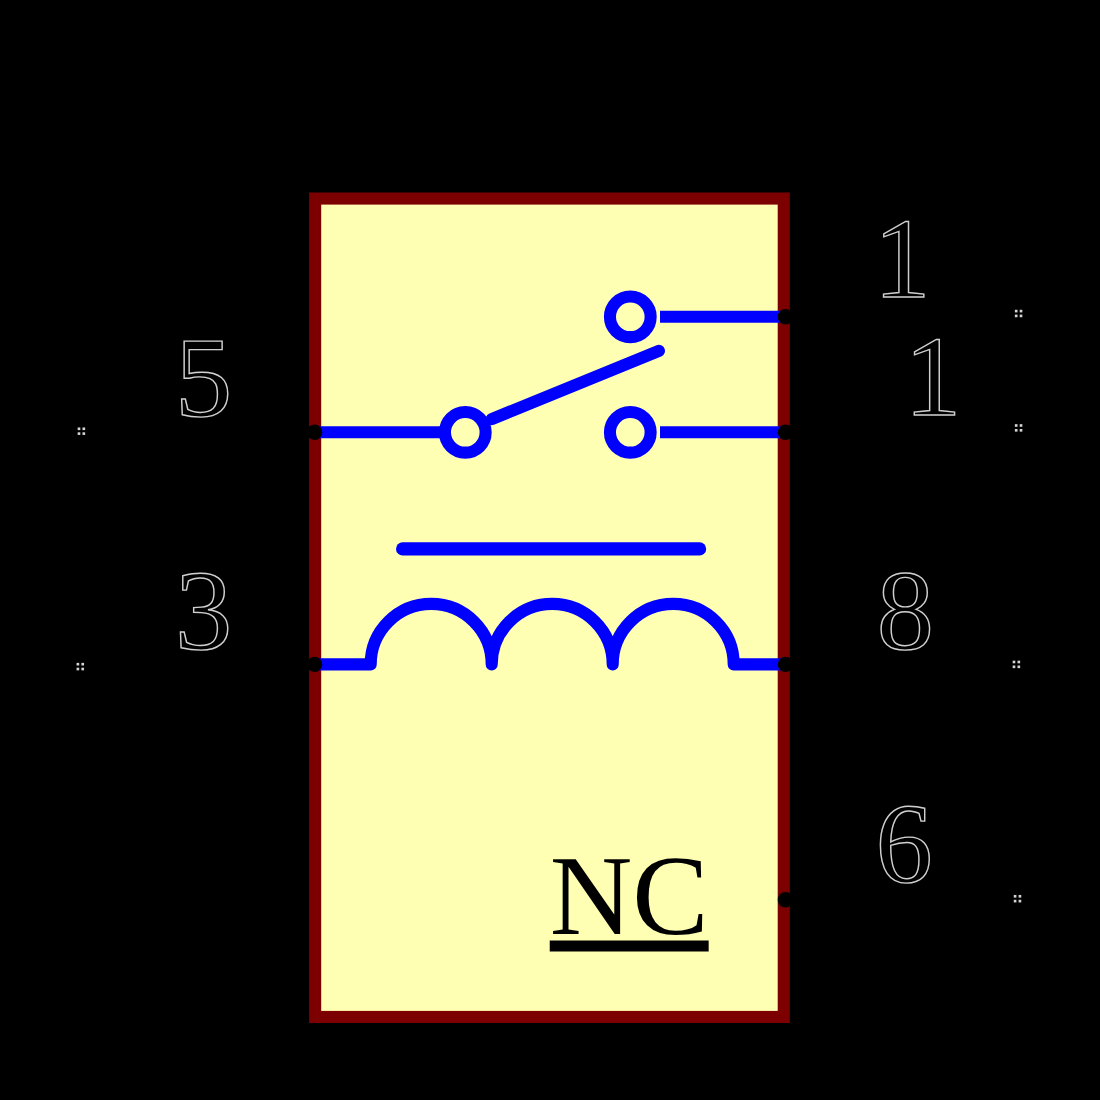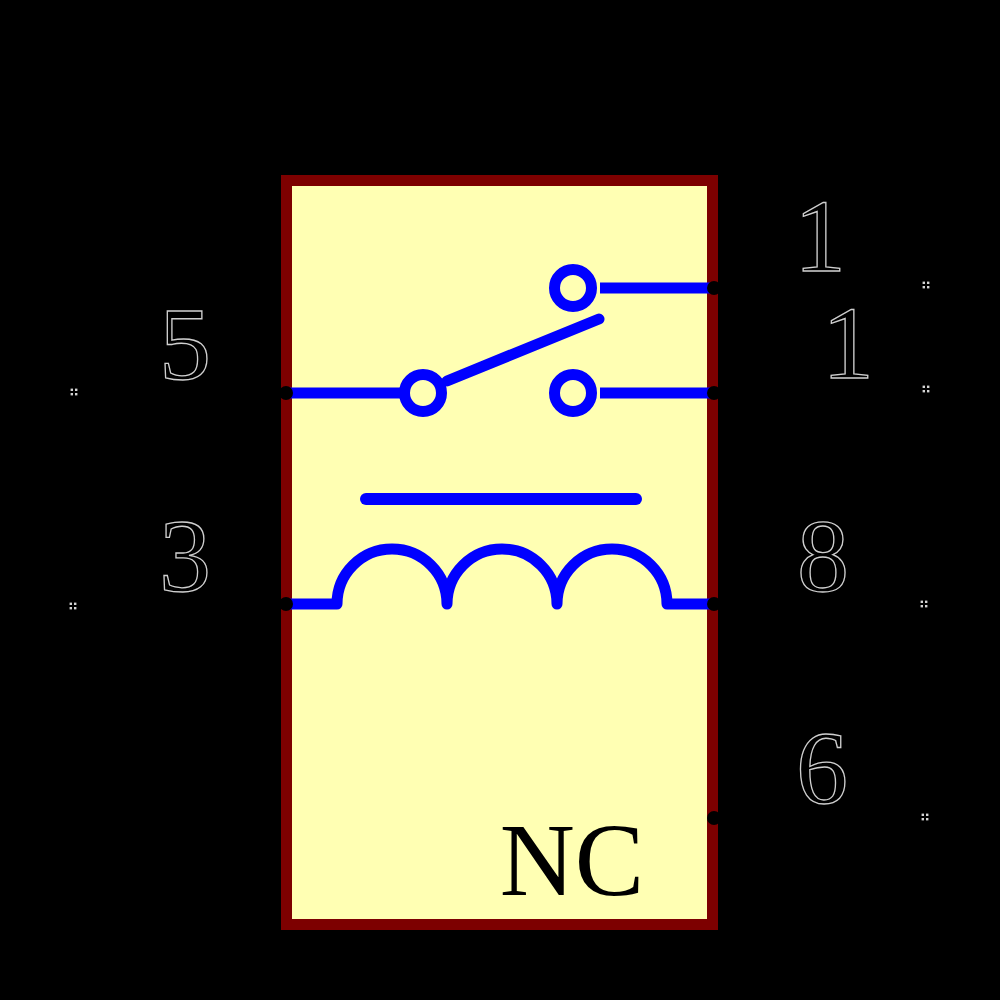--- a/index.html
+++ b/index.html
@@ -88,15 +88,15 @@
     <use href="#pinend" x="925" y="817"></use>
   </svg>
 
   <div class="pin-num" style="left:820px;top:236px;">1</div>
   <div class="pin-num" style="left:848px;top:343px;">1</div>
   <div class="pin-num" style="left:185px;top:344px;">5</div>
   <div class="pin-num" style="left:185px;top:556px;">3</div>
   <div class="pin-num" style="left:823px;top:556px;">8</div>
   <div class="pin-num" style="left:822px;top:768px;">6</div>
 
-  <div class="nc-label" style="left:572px;top:860px;">NC</div>
+  <div class="nc-label" style="left:572px;top:815px;text-decoration:underline;">NC</div>
 
 </div>
 
 </body></html>

